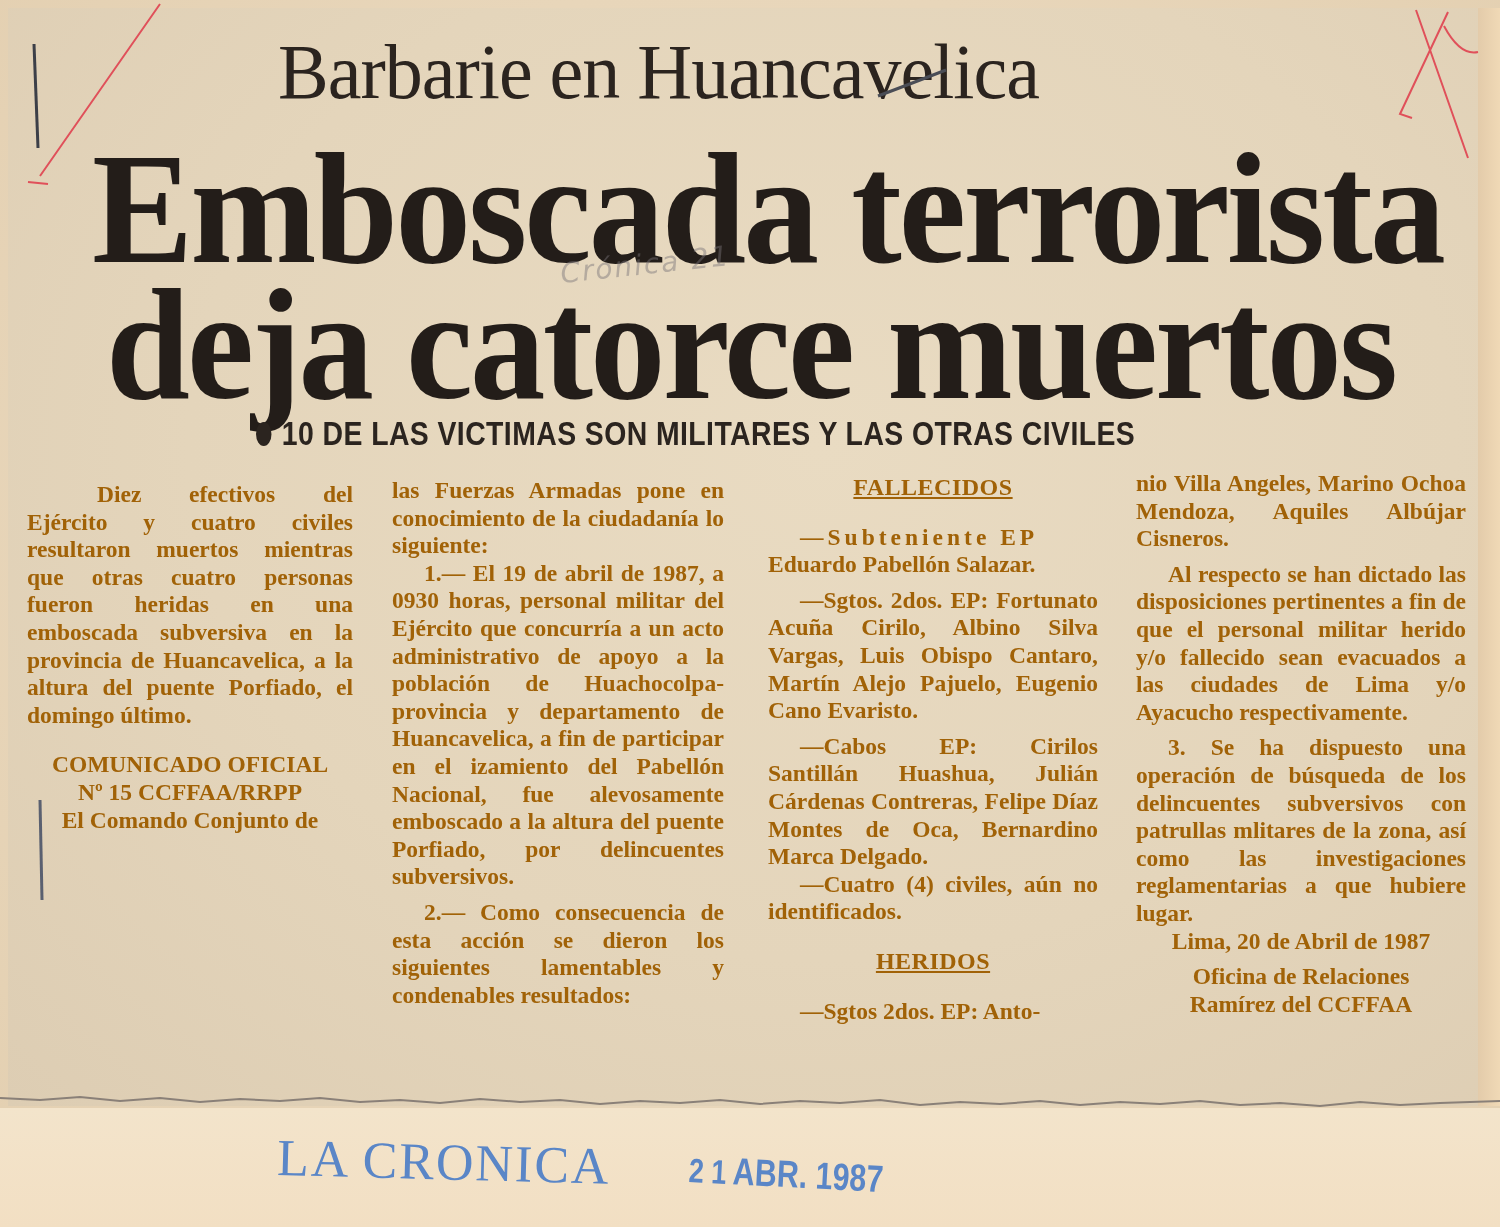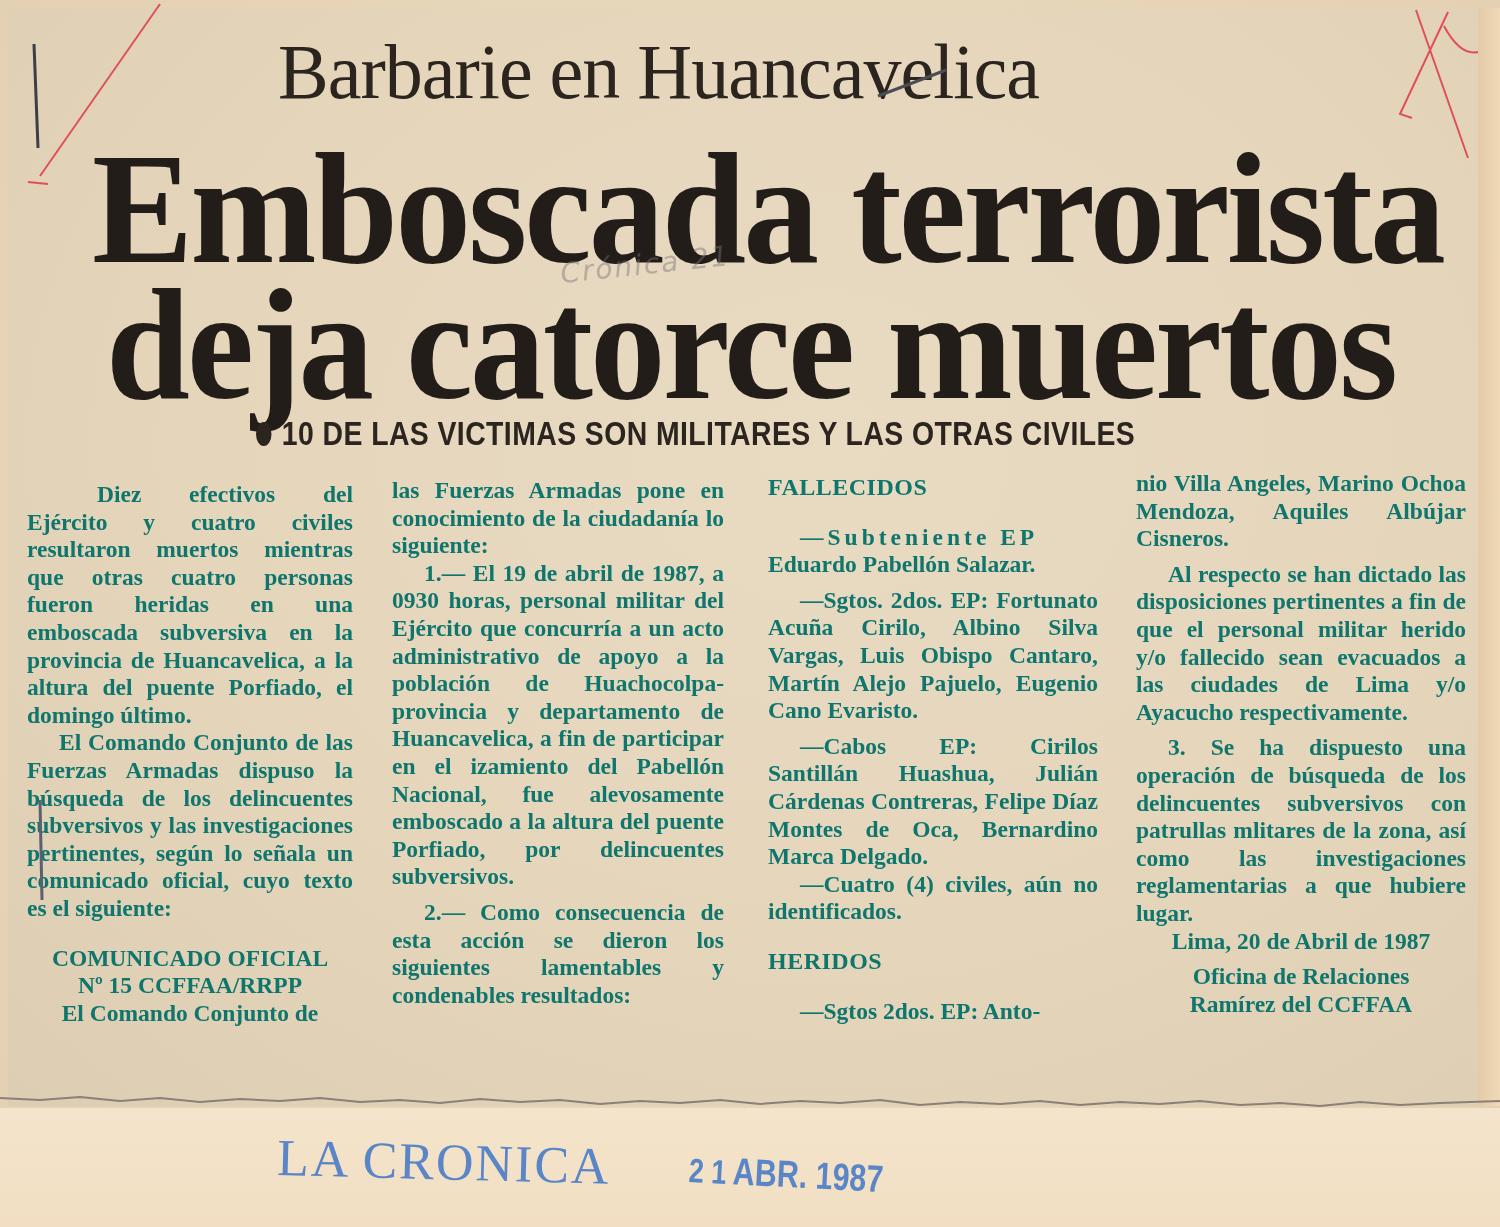--- a/index.html
+++ b/index.html
@@ -45,34 +45,34 @@
     font-weight: bold; font-size: 33px; color: #2b241f;
     white-space: nowrap; transform: scaleX(0.86); transform-origin: left top;
     letter-spacing: 0.5px;
   }
   .bullet {
     display: inline-block; width: 18px; height: 24px; border-radius: 50%;
     background: #2b241f; margin-right: 12px; vertical-align: -1px;
   }
   .col {
     position: absolute; font-weight: bold; font-size: 23.5px; line-height: 27.6px;
-    color: #0f766e; text-align: justify;
+    color: #a16207; text-align: justify;
   }
   .col p { margin: 0; }
   .col .ind { text-indent: 70px; }
   .col .ind2 { text-indent: 32px; }
   .col .center { text-align: center; text-indent: 0; }
   .col .spaced { letter-spacing: 4px; }
   .c1 { left: 27px; top: 481px; width: 326px; }
   .c2 { left: 392px; top: 477px; width: 332px; }
   .c3 { left: 768px; top: 474px; width: 330px; }
   .c4 { left: 1136px; top: 470px; width: 330px; }
   .gap { height: 22px; }
   .gap-s { height: 8px; }
-  .section-title { text-align: left; font-size: 24px; letter-spacing: 0.5px; }
+  .section-title { text-align: center; font-size: 24px; letter-spacing: 0.5px; text-decoration: underline; }
   .stamp {
     position: absolute; color: #5a86c7; white-space: nowrap;
     font-family: "Liberation Serif", "DejaVu Serif", serif;
   }
   .stamp-name { left: 278px; top: 1128px; font-size: 52px; letter-spacing: 2px; transform: rotate(1.5deg); transform-origin: left top; }
   .stamp-date {
     left: 690px; top: 1148px; font-size: 38px;
     font-family: "Liberation Sans", "DejaVu Sans", sans-serif;
     transform: rotate(3deg) scaleX(0.8); transform-origin: left top; font-weight: bold;
   }
@@ -100,21 +100,20 @@
 <div class="headline h1">Emboscada terrorista</div>
 <div class="headline h2">deja catorce muertos</div>
 <div class="pencil">Crónica 21</div>
 
 <div class="subhead">
   <span class="bullet"></span><span>10 DE LAS VICTIMAS SON MILITARES Y LAS OTRAS CIVILES</span>
 </div>
 
 <div class="col c1">
   <p class="ind">Diez efectivos del Ejército y cuatro civiles resultaron muertos mientras que otras cuatro personas fueron heridas en una emboscada subversiva en la provincia de Huancavelica, a la altura del puente Porfiado, el domingo último.</p>
-  <p class="ind2">El Comando Conjunto de las Fuerzas Armadas dispuso la búsqueda de los delincuentes subversivos y las investigaciones pertinentes, según lo señala un comunicado oficial, cuyo texto es el siguiente:</p>
   <div class="gap"></div>
   <p class="center">COMUNICADO OFICIAL</p>
   <p class="center">Nº 15 CCFFAA/RRPP</p>
   <p class="center">El Comando Conjunto de</p>
 </div>
 
 <div class="col c2">
   <p>las Fuerzas Armadas pone en conocimiento de la ciudadanía lo siguiente:</p>
   <p class="ind2">1.— El 19 de abril de 1987, a 0930 horas, personal militar del Ejército que concurría a un acto administrativo de apoyo a la población de Huachocolpa-provincia y departamento de Huancavelica, a fin de participar en el izamiento del Pabellón Nacional, fue alevosamente emboscado a la altura del puente Porfiado, por delincuentes subversivos.</p>
   <div class="gap-s"></div>

